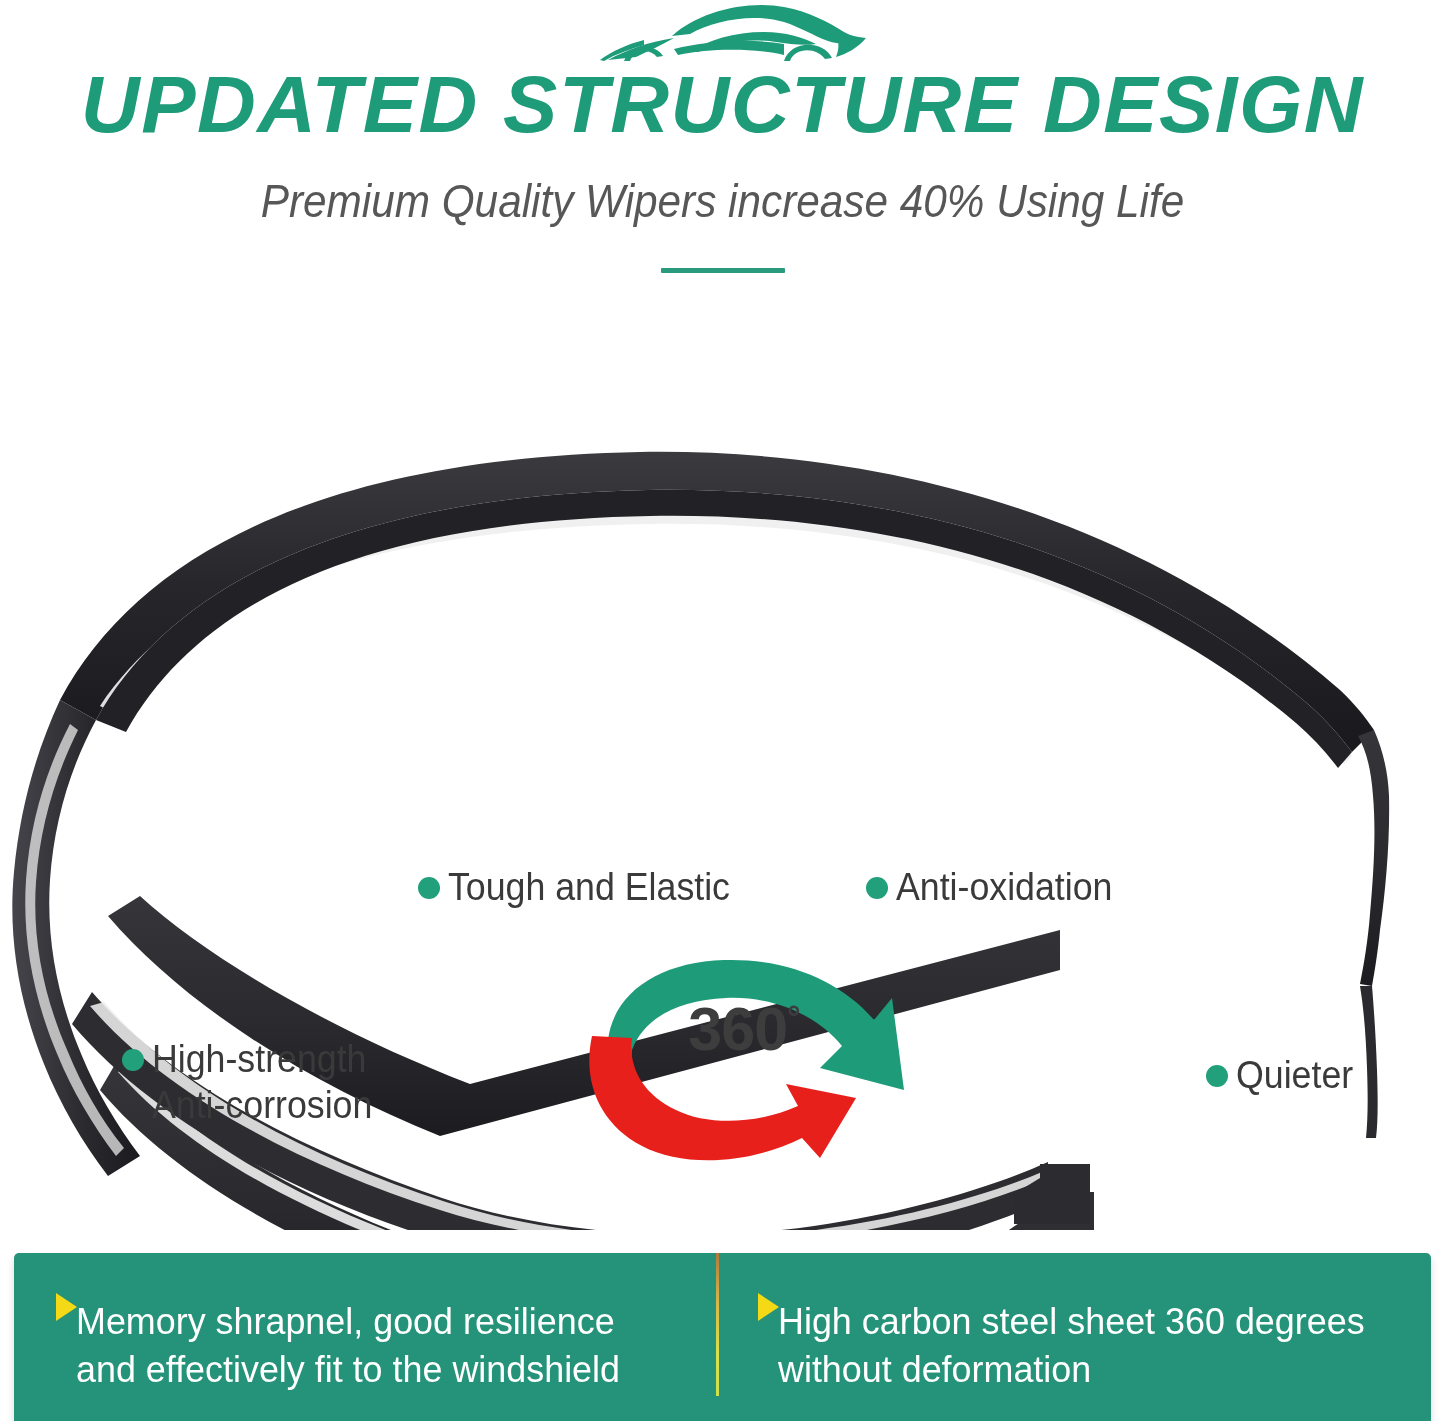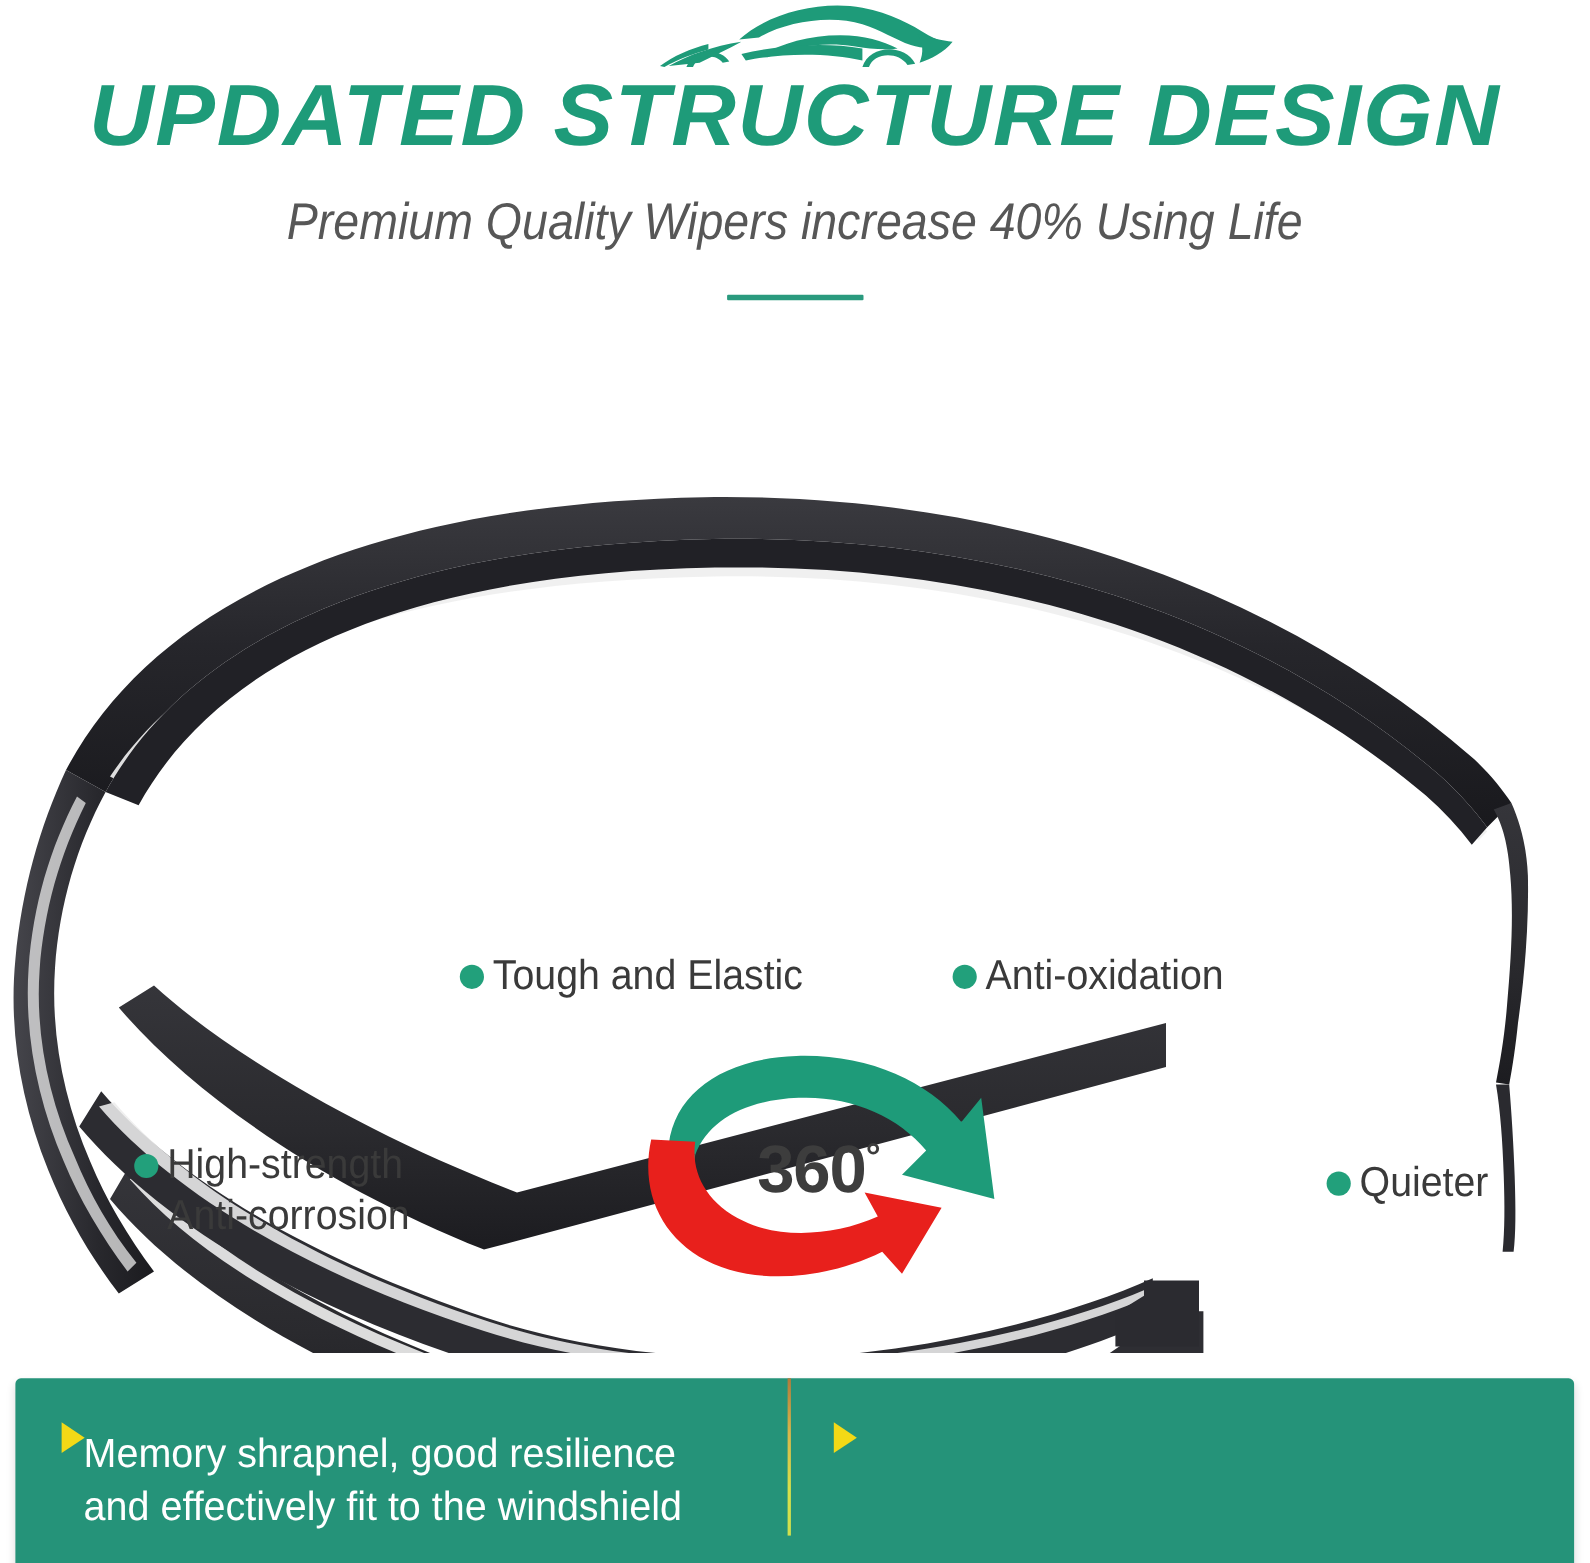--- a/index.html
+++ b/index.html
@@ -121,21 +121,21 @@
     position: absolute;
     left: 574px;
     top: 658px;
     width: 340px;
     height: 205px;
   }
   .badge360 svg { display: block; width: 100%; height: 100%; }
   .badge-label {
     position: absolute;
     left: 0;
-    top: 73px;
+    top: 39px;
     width: 340px;
     text-align: center;
     font-family: "Liberation Sans", sans-serif;
     font-size: 61px;
     line-height: 64px;
     font-weight: bold;
     color: #3d3d3d;
     letter-spacing: -1px;
   }
   .badge-label .deg {
@@ -358,14 +358,18 @@
     <span>
       <span class="panel-text" style="display:block">Memory shrapnel, good resilience</span>
       <span class="panel-text" style="display:block">and effectively fit to the windshield</span>
     </span>
   </div>
 
   <div class="divider"></div>
 
   <div class="panel panel-right">
     <span class="arrow"></span>
+    <span>
+      <span class="panel-text" style="display:block">High carbon steel sheet 360 degrees</span>
+      <span class="panel-text" style="display:block">without deformation</span>
+    </span>
   </div>
 </div>
 
 </body></html>

